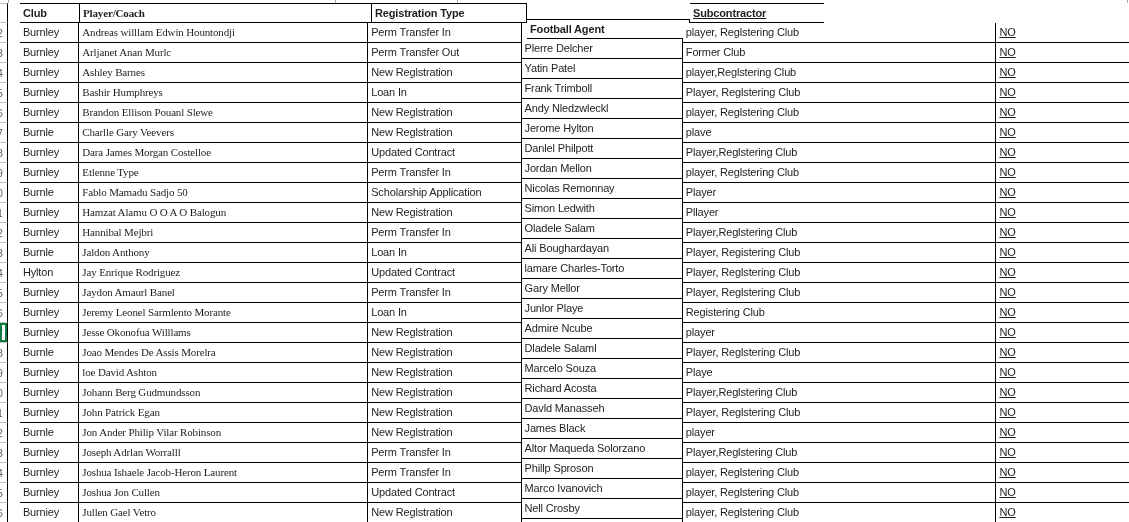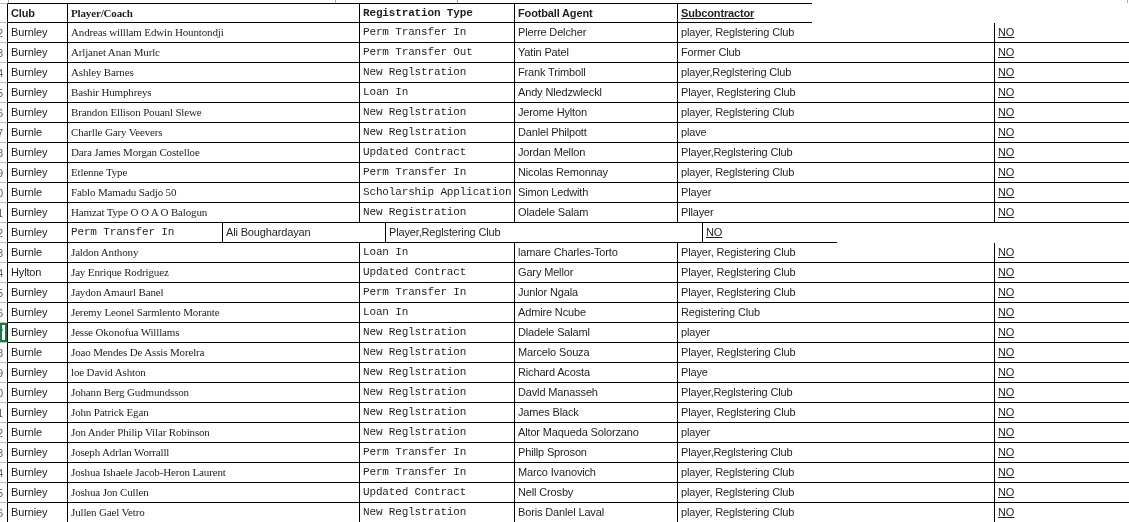--- a/index.html
+++ b/index.html
@@ -45,24 +45,24 @@
   }
   .header .col-rownum{border-top:1px solid var(--light-border);}
   .col-rownum span{
     position:absolute;right:4px;top:50%;
     transform:translateY(-50%);
     font-size:10px;color:var(--rownum);font-weight:normal;
     letter-spacing:0;
   }
   .col-rownum.selected{box-shadow:inset 0 0 0 2px var(--green);}
   .col-rownum.selected span{color:var(--green);font-weight:bold;}
-  .col-club{width:60px;}
+  .col-club{width:60px;margin-left:12px;}
   .col-player{width:292px;font-family:Liberation Serif, serif;}
-  .col-reg_type{width:155px;font-family:Liberation Mono, monospace;}
-  .col-agent{width:163px;}
+  .col-reg_type{width:155px;}
+  .col-agent{width:163px;margin-top:16px;}
   .col-representing{width:317px;}
   .col-subcontractor{width:134px;border-right:none;text-decoration:underline;}
 </style>
 </head>
 <body>
 
 <div class="screen">
 
   <div class="top-sliver">
     <i class="vl" style="left:8px"></i>
@@ -178,31 +178,32 @@
           <div class="cell col-reg_type">Scholarship Application</div>
           <div class="cell col-agent">Simon Ledwith</div>
           <div class="cell col-representing">Player</div>
           <div class="cell col-subcontractor">NO</div>
         </div>
         <div class="row">
           <div class="cell col-rownum">
             <span>11</span>
           </div>
           <div class="cell col-club">Burnley</div>
-          <div class="cell col-player">Hamzat Type O O A O Balogun</div>
+          <div class="cell col-player">Hamzat Alamu O O A O Balogun</div>
           <div class="cell col-reg_type">New Registration</div>
           <div class="cell col-agent">Oladele Salam</div>
           <div class="cell col-representing">Pllayer</div>
           <div class="cell col-subcontractor">NO</div>
         </div>
         <div class="row">
           <div class="cell col-rownum">
             <span>12</span>
           </div>
           <div class="cell col-club">Burnley</div>
+          <div class="cell col-player">Hannibal Mejbri</div>
           <div class="cell col-reg_type">Perm Transfer In</div>
           <div class="cell col-agent">Ali Boughardayan</div>
           <div class="cell col-representing">Player,Reglstering Club</div>
           <div class="cell col-subcontractor">NO</div>
         </div>
         <div class="row">
           <div class="cell col-rownum">
             <span>13</span>
           </div>
           <div class="cell col-club">Burnle</div>
@@ -223,21 +224,21 @@
           <div class="cell col-representing">Player, Reglstering Club</div>
           <div class="cell col-subcontractor">NO</div>
         </div>
         <div class="row">
           <div class="cell col-rownum">
             <span>15</span>
           </div>
           <div class="cell col-club">Burnley</div>
           <div class="cell col-player">Jaydon Amaurl Banel</div>
           <div class="cell col-reg_type">Perm Transfer In</div>
-          <div class="cell col-agent">Junlor Ngala</div>
+          <div class="cell col-agent">Junlor Playe</div>
           <div class="cell col-representing">Player, Reglstering Club</div>
           <div class="cell col-subcontractor">NO</div>
         </div>
         <div class="row">
           <div class="cell col-rownum">
             <span>16</span>
           </div>
           <div class="cell col-club">Burnley</div>
           <div class="cell col-player">Jeremy Leonel Sarmlento Morante</div>
           <div class="cell col-reg_type">Loan In</div>

